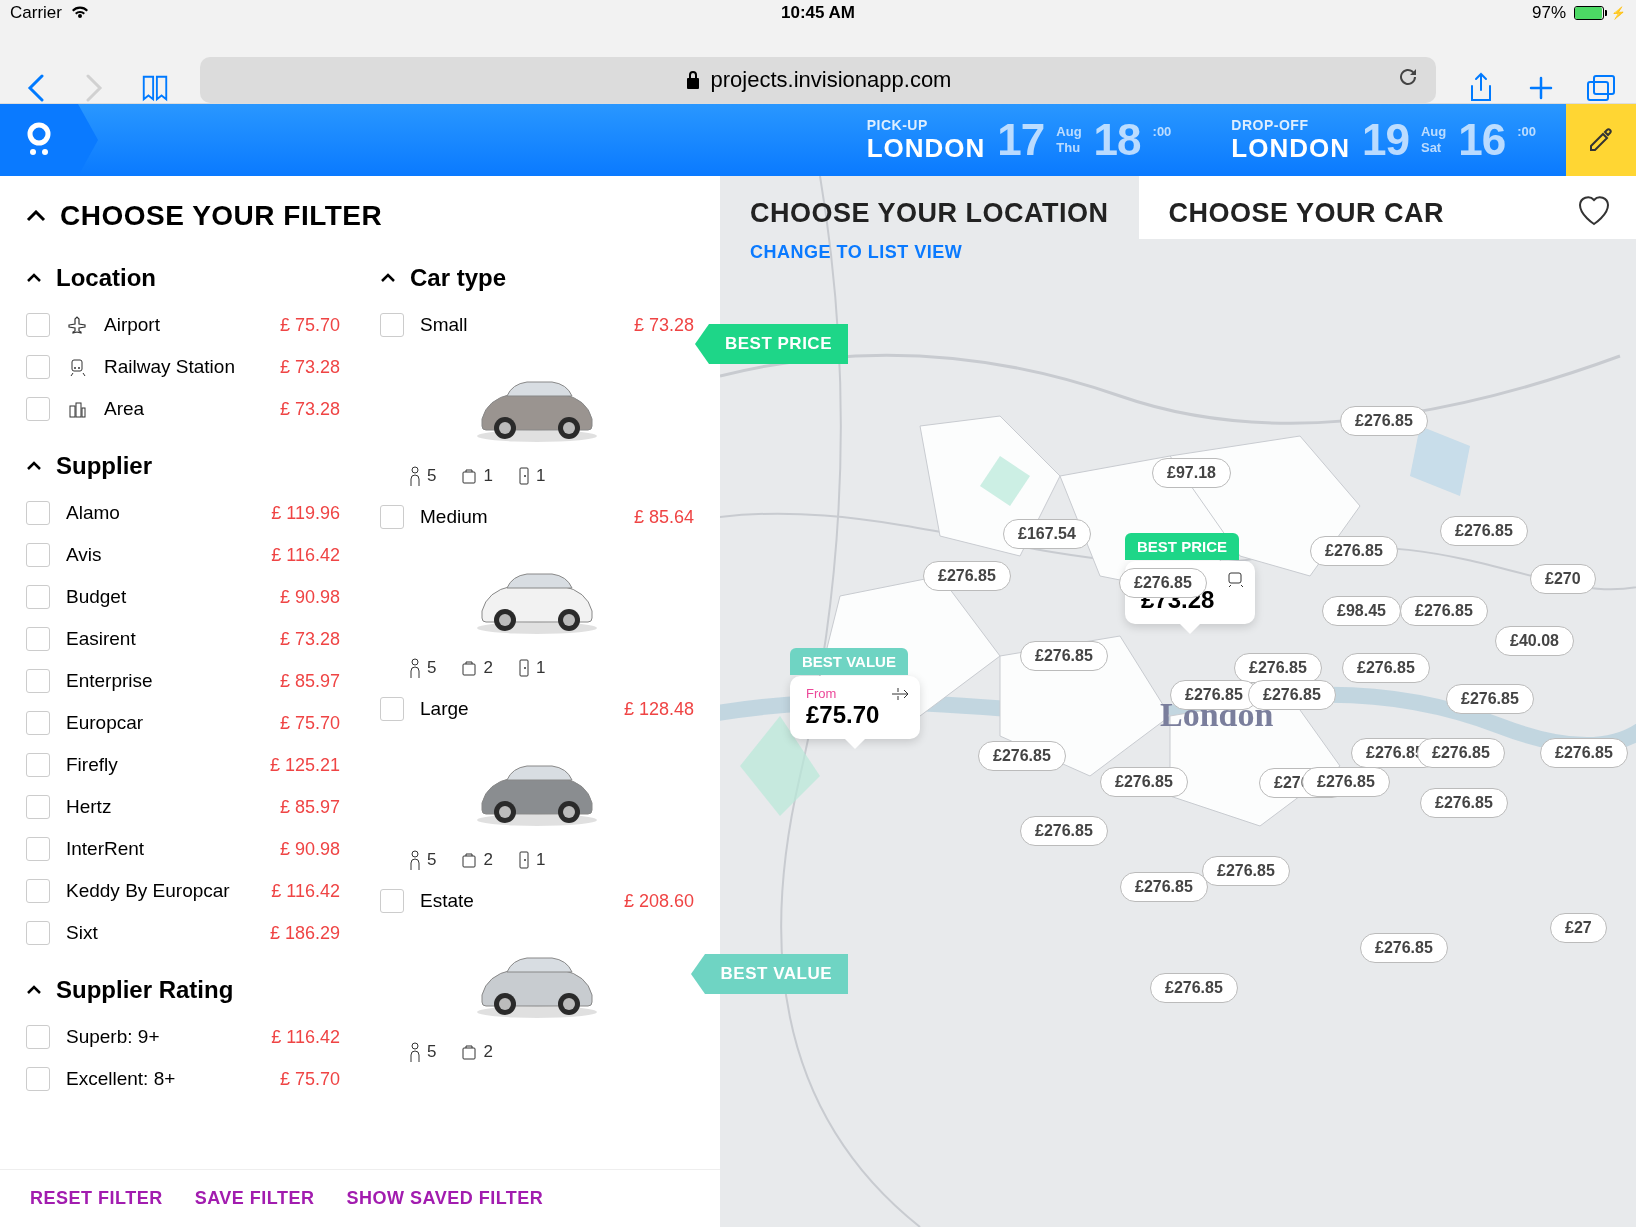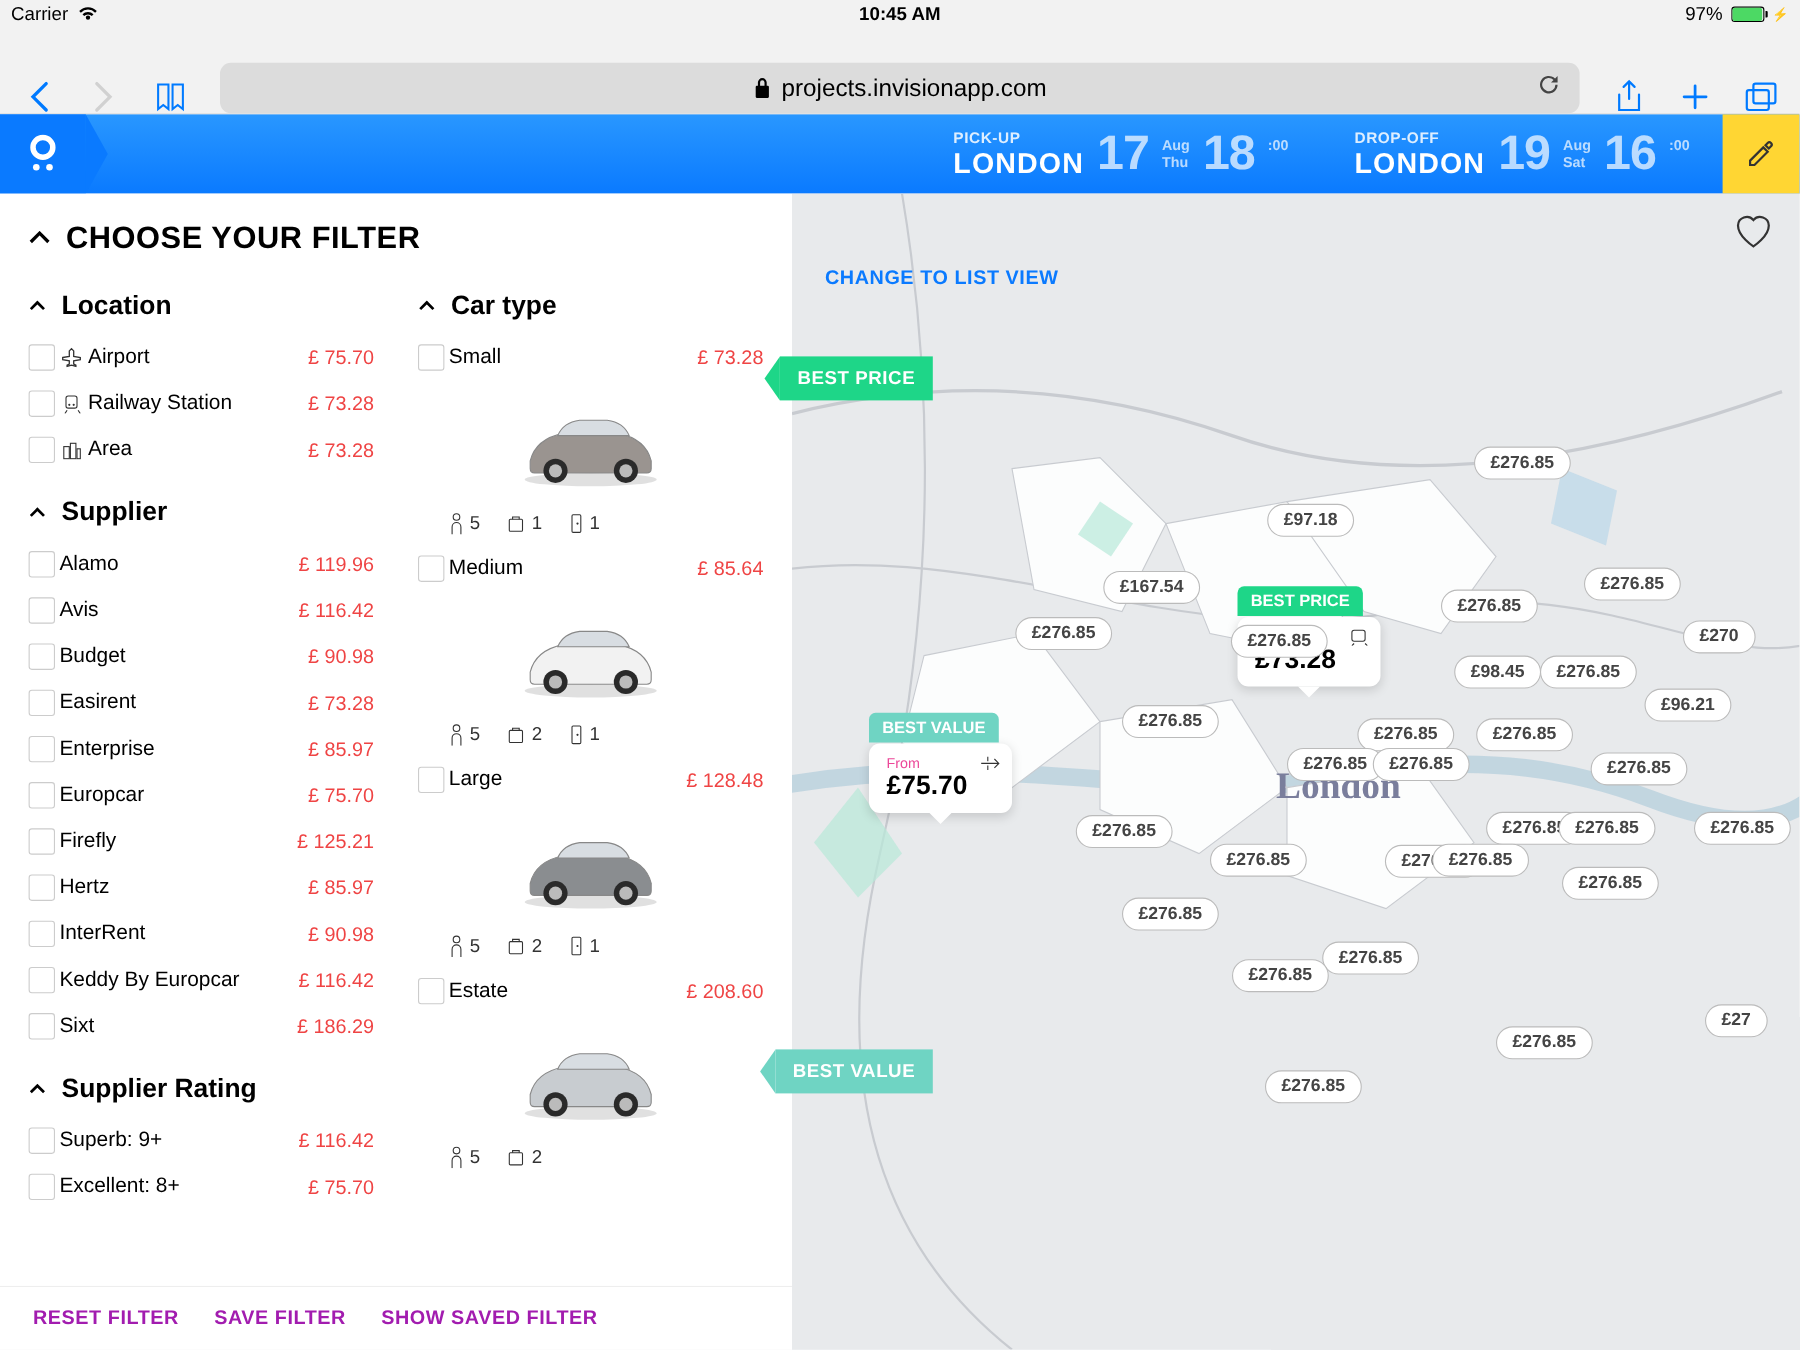--- a/index.html
+++ b/index.html
@@ -40,21 +40,21 @@
 
 .main { display: flex; height: calc(1227px - 26px - 78px - 72px); position: relative; }
 
 
 .filter-panel { width: 720px; background: #fff; display: flex; flex-direction: column; position: relative; }
 .filter-header { padding: 24px 26px 10px; display: flex; align-items: center; gap: 14px; }
 .filter-header h1 { font-size: 28px; font-weight: 800; letter-spacing: 0.5px; }
 .filter-body { flex: 1; overflow-y: auto; padding: 0 26px 60px; display: flex; gap: 40px; }
 .filter-col { flex: 1; }
 .filter-section-title { display: flex; align-items: center; gap: 14px; font-weight: 700; font-size: 24px; margin: 22px 0 12px; }
-.filter-row { display: flex; align-items: center; gap: 4px; padding: 9px 0; font-size: 19px; }
+.filter-row { display: flex; align-items: center; gap: 16px; padding: 9px 0; font-size: 19px; }
 .checkbox { width: 24px; height: 24px; border: 1px solid #ccc; border-radius: 3px; cursor: pointer; flex-shrink: 0; }
 .filter-row .label { flex: 1; }
 .filter-row .price { color: #ef4444; font-size: 18px; }
 .filter-row .icon-slot { width: 22px; display: flex; justify-content: center; }
 
 .car-card { display: flex; flex-direction: column; }
 .car-img { height: 100px; display: flex; align-items: center; justify-content: center; margin: 8px 0; }
 .car-specs { display: flex; gap: 24px; padding: 4px 0 10px 28px; font-size: 17px; color: #333; align-items: center; }
 .spec-item { display: flex; align-items: center; gap: 5px; }
 
@@ -506,20 +506,24 @@
       <path d="M340 300 L450 280 L520 350 L480 420 L380 400 Z" fill="#fcfdfd" stroke="#c8cbd0"></path>
       <path d="M450 280 L580 260 L640 330 L590 400 L520 380 Z" fill="#fcfdfd" stroke="#c8cbd0"></path>
       <path d="M120 420 L220 400 L280 480 L200 540 L100 500 Z" fill="#fcfdfd" stroke="#c8cbd0"></path>
       <path d="M280 480 L400 460 L450 540 L370 600 L280 560 Z" fill="#fcfdfd" stroke="#c8cbd0"></path>
       <path d="M450 540 L570 520 L620 590 L540 650 L450 620 Z" fill="#fcfdfd" stroke="#c8cbd0"></path>
       <path d="M60 540 L100 600 L60 640 L20 590 Z" fill="#b8e8d8" opacity="0.7"></path>
       <path d="M280 280 L310 300 L290 330 L260 310 Z" fill="#b8e8d8" opacity="0.7"></path>
       <path d="M700 250 L750 270 L740 320 L690 300 Z" fill="#a8d0e8" opacity="0.5"></path>
     </svg>
 
+    <div class="map-tabs">
+      <div class="map-tab inactive">CHOOSE YOUR LOCATION</div>
+      <div class="map-tab active">CHOOSE YOUR CAR</div>
+    </div>
     <div class="heart">
       <svg width="36" height="32" viewBox="0 0 36 32">
           <path d="M18 30s-14-9-14-19a8 8 0 0114-5 8 8 0 0114 5c0 10-14 19-14 19z" stroke="#333" stroke-width="2" fill="none"></path>
         </svg>
     </div>
     <a class="list-view-link">CHANGE TO LIST VIEW</a>
 
     <div class="london-label" style="left:440px; top:520px;">London</div>
 
     <div class="pin-big" style="left:405px; top:385px;">
@@ -545,21 +549,21 @@
         <div class="pin" style="left: 620px; top: 230px;">£276.85</div>
         <div class="pin" style="left: 432px; top: 282px;">£97.18</div>
         <div class="pin" style="left: 283px; top: 343px;">£167.54</div>
         <div class="pin" style="left: 720px; top: 340px;">£276.85</div>
         <div class="pin" style="left: 590px; top: 360px;">£276.85</div>
         <div class="pin" style="left: 203px; top: 385px;">£276.85</div>
         <div class="pin" style="left: 399px; top: 392px;">£276.85</div>
         <div class="pin" style="left: 810px; top: 388px;">£270</div>
         <div class="pin" style="left: 602px; top: 420px;">£98.45</div>
         <div class="pin" style="left: 680px; top: 420px;">£276.85</div>
-        <div class="pin" style="left: 775px; top: 450px;">£96.21</div>
+        <div class="pin" style="left: 775px; top: 450px;">£40.08</div>
         <div class="pin" style="left: 300px; top: 465px;">£276.85</div>
         <div class="pin" style="left: 514px; top: 477px;">£276.85</div>
         <div class="pin" style="left: 622px; top: 477px;">£276.85</div>
         <div class="pin" style="left: 450px; top: 504px;">£276.85</div>
         <div class="pin" style="left: 528px; top: 504px;">£276.85</div>
         <div class="pin" style="left: 726px; top: 508px;">£276.85</div>
         <div class="pin" style="left: 258px; top: 565px;">£276.85</div>
         <div class="pin" style="left: 631px; top: 562px;">£276.85</div>
         <div class="pin" style="left: 697px; top: 562px;">£276.85</div>
         <div class="pin" style="left: 820px; top: 562px;">£276.85</div>

